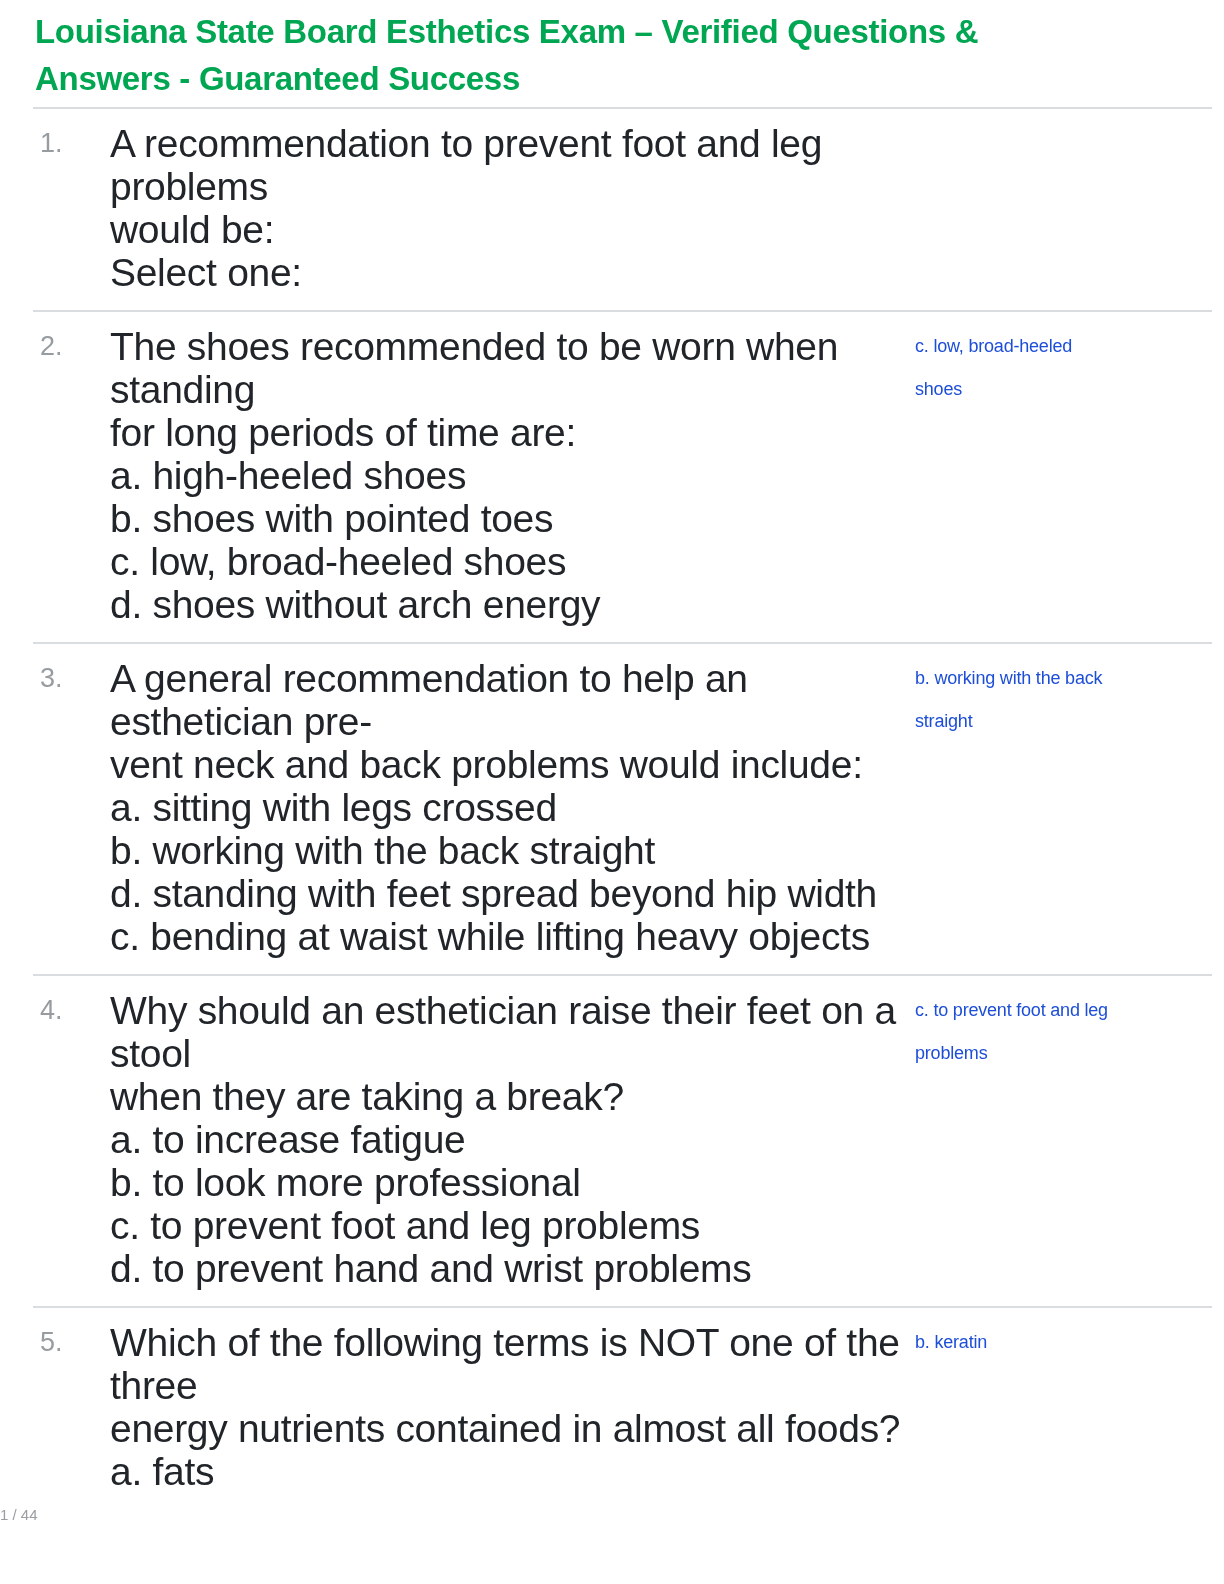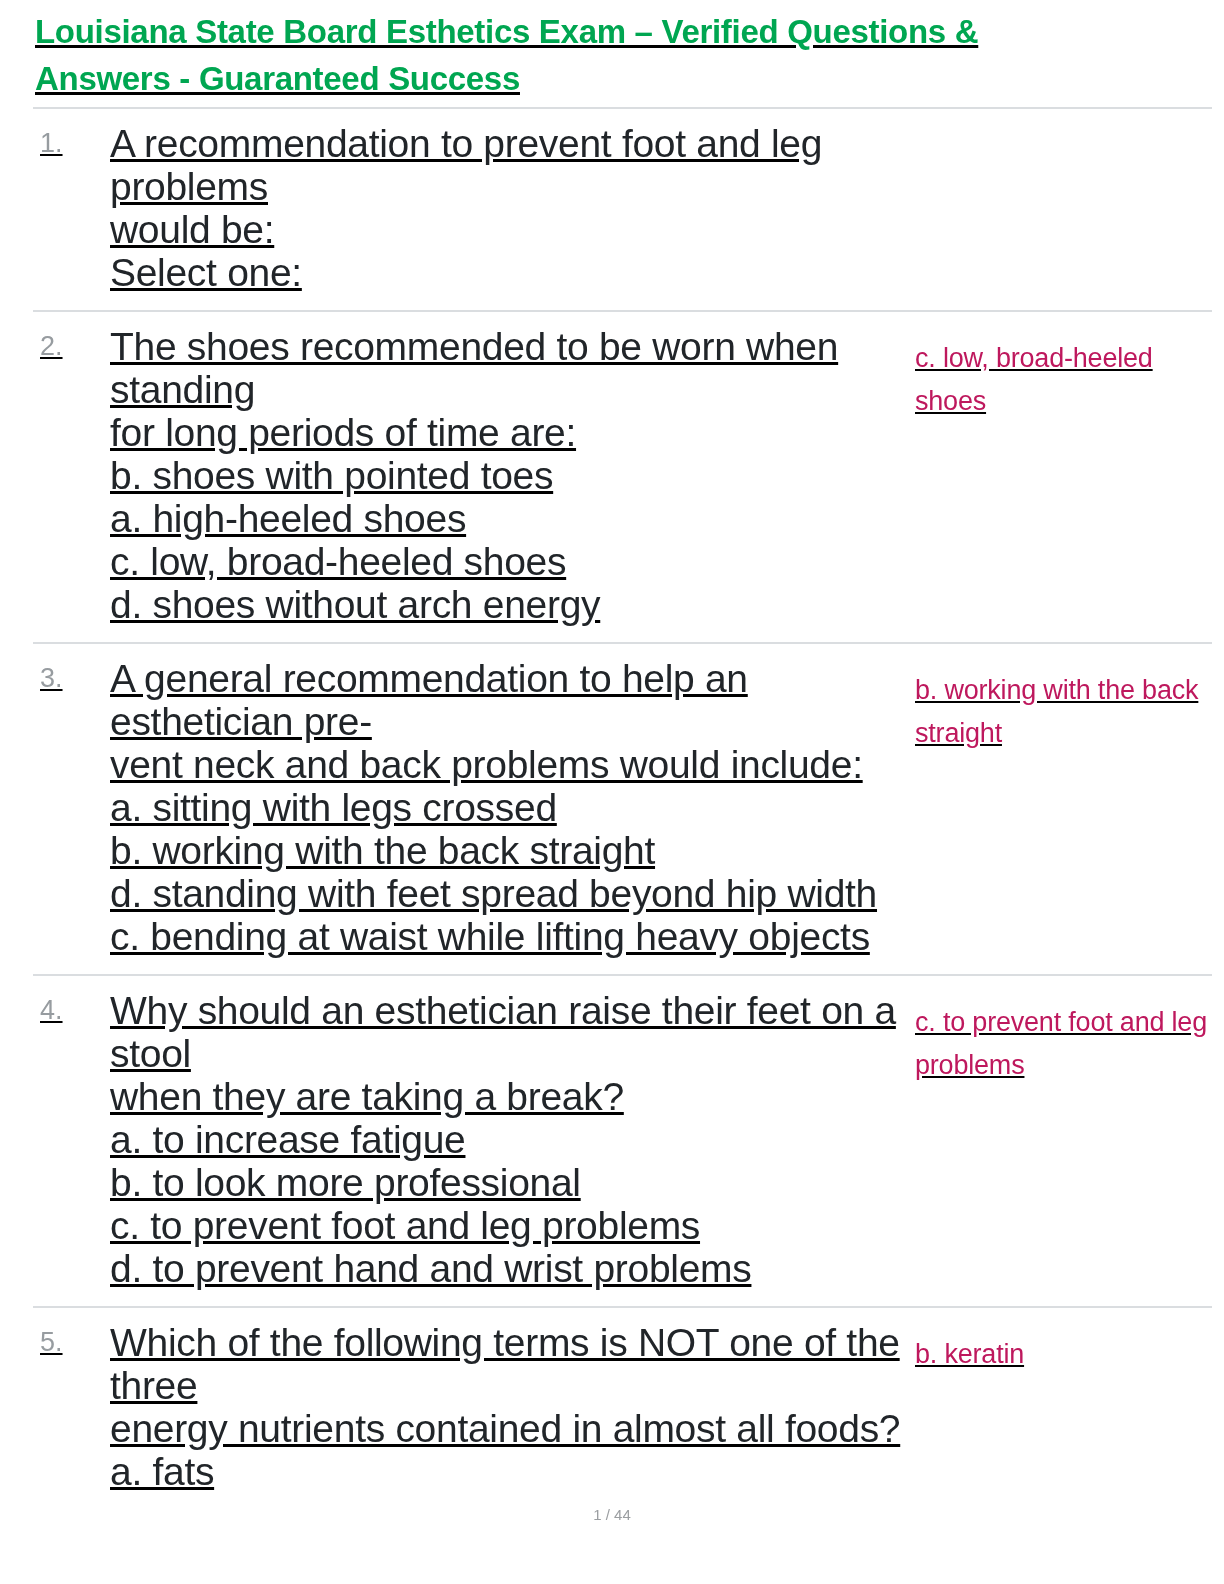--- a/index.html
+++ b/index.html
@@ -7,21 +7,20 @@
   body {
     width: 1224px; height: 1584px;
     font-family: "Liberation Sans", sans-serif;
     position: relative;
     overflow: hidden;
   }
   .page {
     position: relative;
     width: 1224px; height: 1584px;
     padding: 8px 12px 0 33px;
-    text-decoration: underline;
   }
   .doc-title {
     color: #00a651;
     font-size: 33px;
     font-weight: bold;
     line-height: 47px;
     letter-spacing: -0.3px;
     white-space: pre-line;
     margin-left: 2px;
     margin-bottom: 5px;
@@ -41,34 +40,32 @@
     padding-left: 7px;
   }
   .q-text, .option {
     color: #212529;
     font-size: 39px;
     line-height: 43px;
     letter-spacing: -0.3px;
     white-space: pre-line;
   }
   .q-answer {
-    color: #be185d;
-    font-size: 27px;
+    color: #1d4ed8;
+    font-size: 18px;
     line-height: 43px;
     letter-spacing: -0.2px;
     white-space: pre-line;
     padding-left: 10px;
-    margin-top: 12px;
   }
   .page-footer {
     position: absolute;
     top: 1506px;
     left: 0;
     width: 1224px;
-    text-align: center;
     font-size: 15px;
     color: #9b9ea1;
   }
 </style>
 </head>
 <body>
 
 <div class="page">
 
   <h1 class="doc-title">Louisiana State Board Esthetics Exam – Verified Questions &amp;
@@ -84,22 +81,22 @@
     </div>
     <div class="q-answer"></div>
   </div>
 
   <div class="question-row">
     <div class="q-num">2.</div>
     <div class="q-main">
       <div class="q-text">The shoes recommended to be worn when standing
 for long periods of time are:</div>
       <div class="q-options">
+            <div class="option">a. high-heeled shoes</div>
             <div class="option">b. shoes with pointed toes</div>
-            <div class="option">a. high-heeled shoes</div>
             <div class="option">c. low, broad-heeled shoes</div>
             <div class="option">d. shoes without arch energy</div>
           </div>
     </div>
     <div class="q-answer">c. low, broad-heeled
 shoes</div>
   </div>
 
   <div class="question-row">
     <div class="q-num">3.</div>

